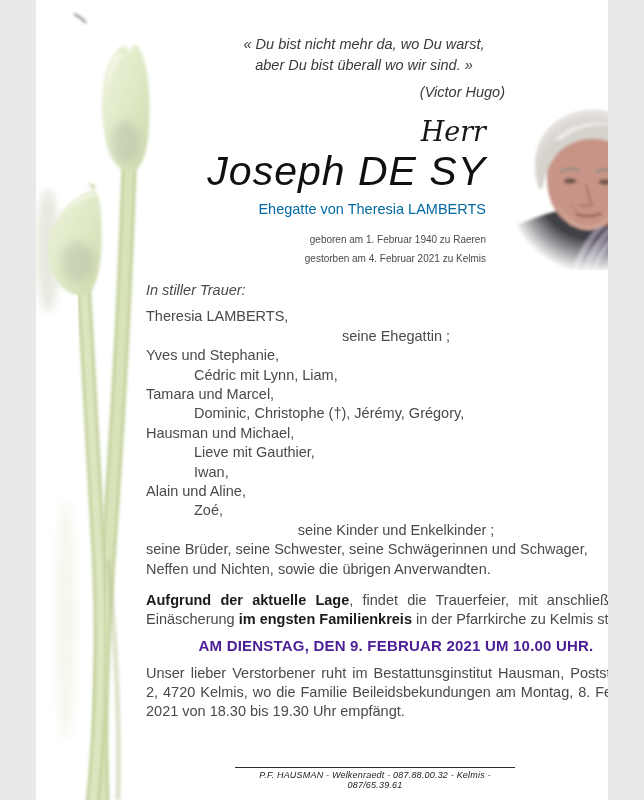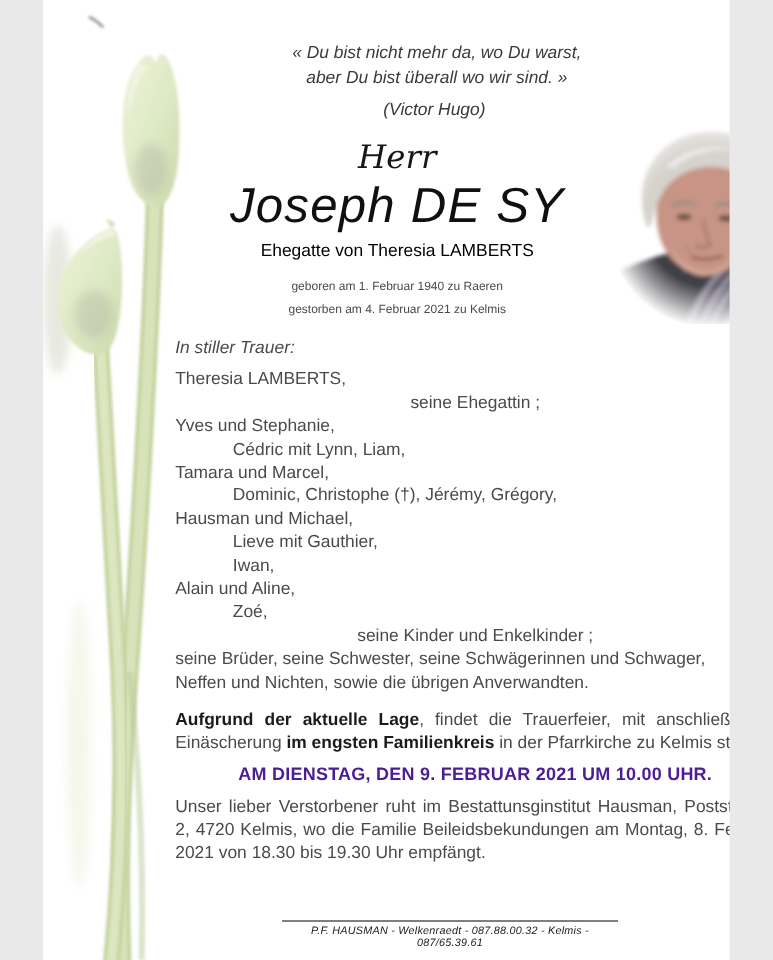--- a/index.html
+++ b/index.html
@@ -6,30 +6,30 @@
   .page{
     position:relative;width:572px;height:800px;background:#ffffff;overflow:hidden;
     font-family:"Liberation Sans","DejaVu Sans",sans-serif;color:#4a4a4a;
     margin:0 auto;
   }
   
   .lilies{position:absolute;left:0;top:0;width:132px;height:800px;}
   
   .quote{position:absolute;left:183px;top:34px;width:290px;font-style:italic;
          font-size:14.5px;line-height:21px;color:#3a3a3a;text-align:center;}
-  .quote .attr{text-align:center;padding-right:4px;margin-top:6px;}
+  .quote .attr{text-align:right;padding-right:4px;margin-top:6px;}
   
   .portrait{position:absolute;left:478px;top:100px;width:162px;height:170px;}
   
-  .header{position:absolute;left:128px;top:116px;width:334px;text-align:center;}
+  .header{position:absolute;left:116px;top:116px;width:334px;text-align:right;}
   .salutation{font-family:"DejaVu Serif","Liberation Serif",serif;font-style:italic;
               font-size:27px;line-height:32px;color:#161616;}
   .name{font-family:Liberation Sans, sans-serif;font-style:italic;
         font-size:41px;line-height:46px;color:#101010;letter-spacing:1px;}
-  .relation{font-size:14.5px;margin-top:7px;color:#000000;}
+  .relation{font-size:14.5px;margin-top:7px;color:#0369a1;}
   .dates{margin-top:13px;font-size:10px;line-height:19px;color:#4a4a4a;}
   
   .mourning{position:absolute;left:110px;top:281px;width:500px;
             font-size:14.5px;line-height:19.4px;color:#4a4a4a;}
   .mourning .intro{margin-bottom:7px;font-style:italic;}
   .row{white-space:nowrap;}
   .row.indent{padding-left:48px;}
   .row.right{text-align:center;}
   
   .lower{position:absolute;left:110px;top:591px;width:500px;

